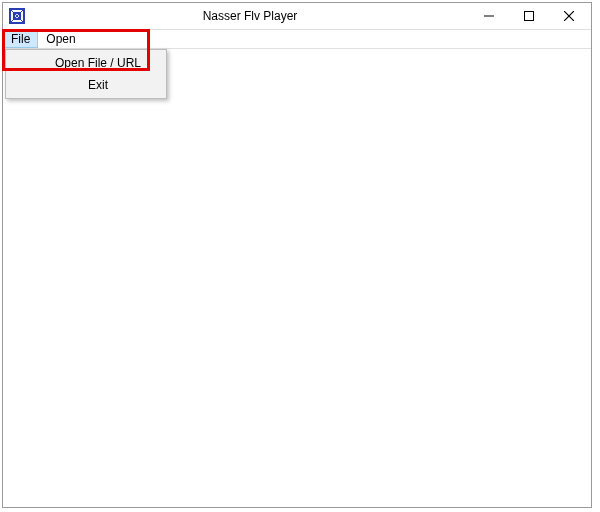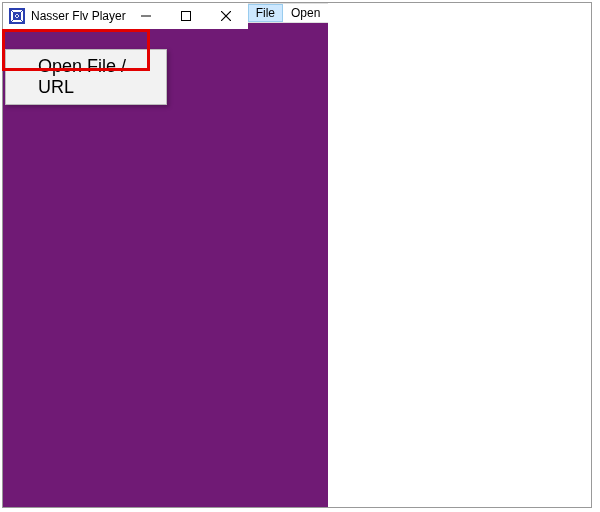--- a/index.html
+++ b/index.html
@@ -9,24 +9,25 @@
       background: #fff;
       width: 600px;
       height: 512px;
       overflow: hidden;
     }
     .window {
       width: 590px;
       height: 506px;
       margin: 2px;
       border: 1px solid #999;
-      background: #701a75;
+      background: #fef9c3;
       display: flex;
-      flex-direction: row;
+      flex-direction: column;
       position: relative;
+      text-align: center;
     }
     .titlebar {
       height: 26px;
       background: #fff;
       display: flex;
       align-items: center;
       padding: 0 2px;
       position: relative;
     }
     .app-icon {
@@ -86,21 +87,21 @@
       left: 2px;
       width: 162px;
       background: #f2f2f2;
       border: 1px solid #bcbcbc;
       box-shadow: 2px 2px 4px rgba(0,0,0,0.25);
       padding: 2px;
       z-index: 10;
     }
     .dropdown-item {
       padding: 4px 6px 4px 30px;
-      font-size: 18px;
+      font-size: 12px;
       color: #000;
       cursor: default;
     }
     .content {
       flex: 1;
       background: #fff;
     }
     .highlight-box {
       position: absolute;
       border: 3px solid #e20000;
@@ -157,17 +158,20 @@
       <span>Open</span>
     </div>
   </div>
 
   <div class="content"></div>
 
   <div class="dropdown">
     <div class="dropdown-item">
       <span>Open File / URL</span>
     </div>
+    <div class="dropdown-item">
+      <span>Exit</span>
+    </div>
   </div>
 
   <div class="highlight-box"></div>
 
 </div>
 
 </body></html>

